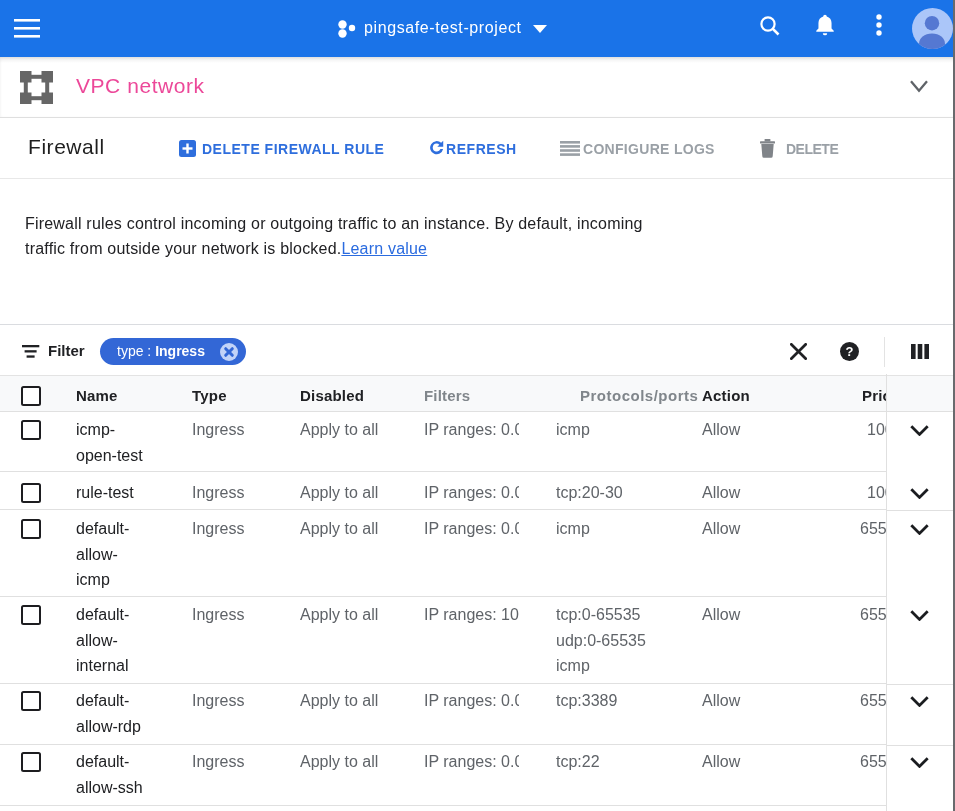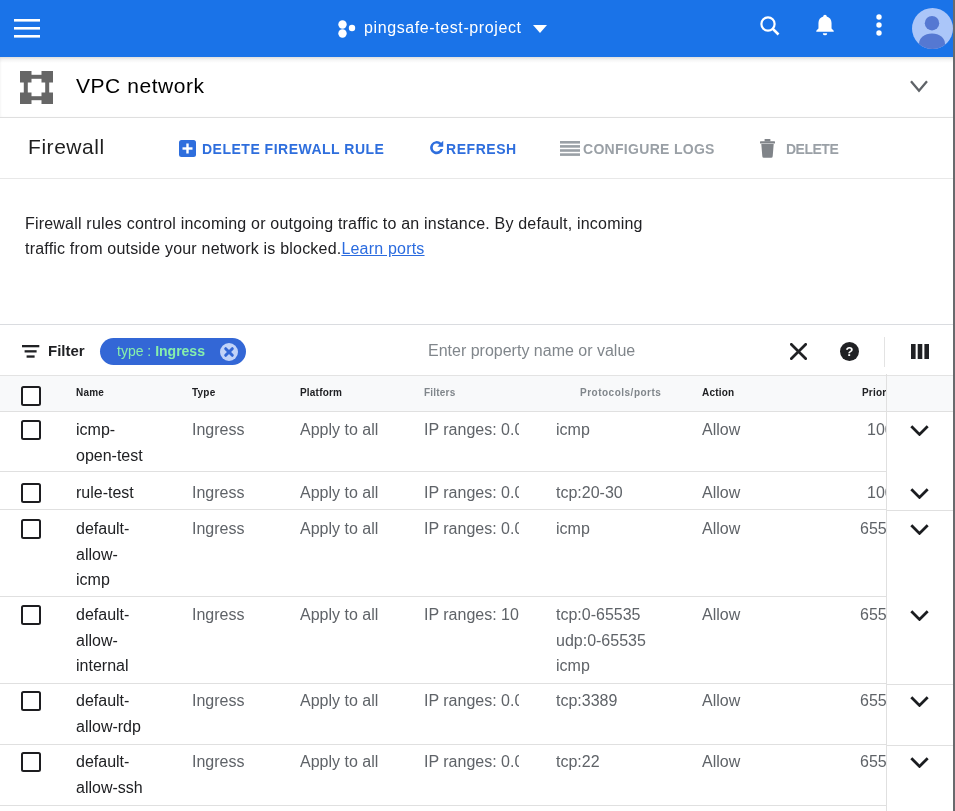--- a/index.html
+++ b/index.html
@@ -11,50 +11,50 @@
 
 #topbar { position:absolute; left:0; top:0; width:955px; height:57px; background:#1a73e8; }
 #gcp-title { position:absolute; left:68px; top:16px; color:#fff; font-size:23.5px; letter-spacing:0.25px; }
 #proj-name { position:absolute; left:364px; top:19px; color:#fff; font-size:16px; letter-spacing:0.6px; }
 
 
 #vpcrow { position:absolute; left:0; top:57px; width:955px; height:61px; background:#fff;
   border-bottom:1px solid #dfdfdf; box-shadow:0 1px 3px rgba(0,0,0,0.08) inset; }
 #vpcrow .shade { position:absolute; left:0; top:0; width:955px; height:6px;
   background:linear-gradient(#00000014, #0000); }
-#vpc-title { position:absolute; left:76px; top:74px; color:#000000; font-size:21px; letter-spacing:0.55px;text-align:right; }
+#vpc-title { position:absolute; left:76px; top:74px; color:#ec4899; font-size:21px; letter-spacing:0.55px;text-align:right; }
 
 
 #toolbar { position:absolute; left:0; top:118px; width:955px; height:61px; background:#fff;
   border-bottom:1px solid #e8e8e8; }
 #fw-title { position:absolute; left:28px; top:135px; color:#1f1f1f; font-size:21px; letter-spacing:0.55px; }
 .tbtn { position:absolute; top:141px; font-size:14px; font-weight:bold; }
 .tbtn.blue { color:#2e6edd; }
 .tbtn.gray { color:#9aa0a6; }
 
 
 #desc { position:absolute; left:0; top:179px; width:955px; height:146px; background:#fff;
   border-bottom:1px solid #dadce0; }
 #desc p { position:absolute; left:25px; color:#212124; font-size:16px; line-height:25px; letter-spacing:0.2px; }
 #desc a { color:#2a6bdf; text-decoration:underline; }
 
 
 #filterbar { position:absolute; left:0; top:326px; width:955px; height:48px; background:#fff; }
 #filter-label { position:absolute; left:48px; top:342px; font-size:15px; font-weight:bold; color:#202124; }
 .chip { position:absolute; top:338px; height:27px; background:#3367d6; border-radius:14px;
-  color:#86efac; font-size:14px; line-height:27px; }
+  color:#ffffff; font-size:14px; line-height:27px; }
 .chip b { font-weight:bold; }
 .chip .cx { position:absolute; top:4.5px; width:18px; height:18px; border-radius:50%;
   background:#c2d3f8; }
 #placeholder { position:absolute; left:428px; top:342px; font-size:16px; color:#80868b; }
 
 
 #thead { position:absolute; left:0; top:375px; width:955px; height:37px; background:#f8f9fa;
   border-top:1px solid #e3e3e3; border-bottom:1px solid #e0e0e0; }
-.th { position:absolute; top:387px; font-size:10px; font-weight:bold; color:#202124; letter-spacing:0.2px; }
+.th { position:absolute; top:387px; font-size:15px; font-weight:bold; color:#202124; letter-spacing:0.2px; }
 .th.gray { color:#80868b; font-weight:bold; }
 .row { position:absolute; left:0; width:886px; background:#fff; border-bottom:1px solid #e0e0e0; }
 .cell { position:absolute; font-size:16px; color:#5f6368; line-height:25.5px; }
 .cell.name { color:#202124; }
 .cell.clip { width:95px; overflow:hidden; white-space:nowrap; }
 .cell.pclip { overflow:hidden; white-space:nowrap; }
 .cbx { position:absolute; left:21px; width:20px; height:20px; border:2.2px solid #1d1d20;
   border-radius:2.5px; background:#fff; }
 #vline { position:absolute; left:886px; top:374px; width:1px; height:437px; background:#e0e0e0; }
 #scrollline { position:absolute; left:953px; top:0; width:2px; height:811px; background:#696a6d; }
@@ -153,21 +153,21 @@
   </svg>
   <div class="tbtn gray" style="left:583px;letter-spacing:0.3px">CONFIGURE LOGS</div>
   <svg class="abs" style="left:760px;top:139px" width="15" height="19" viewBox="0 0 15 19">
     <path d="M1.3 5 h12.4 l-1 12.3 a1.6 1.6 0 0 1 -1.6 1.5 h-7.2 a1.6 1.6 0 0 1 -1.6 -1.5 Z" fill="#808489"></path>
     <rect x="0" y="2.2" width="15" height="2.3" rx="0.6" fill="#808489"></rect>
     <rect x="4.6" y="0" width="5.8" height="2.6" rx="0.6" fill="#808489"></rect>
   </svg>
   <div class="tbtn gray" style="left:786px;letter-spacing:-0.5px">DELETE</div>
 
   <div id="desc">
-    <p style="top:32px; white-space:nowrap">Firewall rules control incoming or outgoing traffic to an instance. By default, incoming<br>traffic from outside your network is blocked.<a href="#">Learn ports</a></p>
+    <p style="top:32px; white-space:nowrap">Firewall rules control incoming or outgoing traffic to an instance. By default, incoming<br>traffic from outside your network is blocked.<a href="#">Learn value</a></p>
   </div>
 
   <div id="filterbar"></div>
   <svg class="abs" style="left:22px;top:345px" width="18" height="13" viewBox="0 0 18 13">
     <g fill="#202124">
       <rect x="0" y="0" width="17.3" height="2.3"></rect>
       <rect x="2.6" y="5.2" width="12" height="2.3"></rect>
       <rect x="4.6" y="10.4" width="8" height="2.3"></rect>
     </g>
   </svg>
@@ -176,21 +176,20 @@
     <span style="margin-left:17px">type : <b>Ingress</b></span>
     <span class="cx" style="left:120px">
       <svg width="18" height="18" viewBox="0 0 18 18">
           <g stroke="#3367d6" stroke-width="3" stroke-linecap="round">
             <line x1="5.7" y1="5.7" x2="12.3" y2="12.3"></line>
             <line x1="12.3" y1="5.7" x2="5.7" y2="12.3"></line>
           </g>
         </svg>
     </span>
   </div>
-  <div id="placeholder">Enter property name or value</div>
   <svg class="abs" style="left:790px;top:343px" width="17" height="17" viewBox="0 0 17 17">
     <g stroke="#202124" stroke-width="2.7">
         <line x1="0.4" y1="0.4" x2="16.6" y2="16.6"></line>
         <line x1="16.6" y1="0.4" x2="0.4" y2="16.6"></line>
       </g>
   </svg>
   <div class="abs" style="left:884px;top:337px;width:1px;height:30px;background:#e3e3e3"></div>
   <svg class="abs" style="left:840px;top:342px" width="19" height="19" viewBox="0 0 19 19">
     <circle cx="9.5" cy="9.5" r="9.5" fill="#202124"></circle>
     <text x="9.5" y="14" font-size="13" font-weight="bold" fill="#fff" text-anchor="middle" font-family="Liberation Sans, sans-serif">?</text>
@@ -200,21 +199,21 @@
       <rect x="0" y="0" width="4.6" height="15"></rect>
       <rect x="6.7" y="0" width="4.6" height="15"></rect>
       <rect x="13.4" y="0" width="4.6" height="15"></rect>
     </g>
   </svg>
 
   <div id="thead"></div>
   <div class="cbx" style="top:386px"></div>
   <div class="th" style="left:76px">Name</div>
   <div class="th" style="left:192px">Type</div>
-  <div class="th" style="left:300px">Platform</div>
+  <div class="th" style="left:300px">Disabled</div>
   <div class="th gray" style="left:424px">Filters</div>
   <div class="th gray" style="left:580px;letter-spacing:0.5px">Protocols/ports</div>
   <div class="th" style="left:702px">Action</div>
   <div class="th" style="left:862px; width:24px; overflow:hidden; white-space:nowrap">Priority</div>
 
   <div class="row" style="top:412px;height:60px"></div>
   <div class="cbx" style="top:420px"></div>
   <div class="cell name" style="left:76px;top:417px">icmp-<br>open-test</div>
   <div class="cell" style="left:192px;top:417px">Ingress</div>
   <div class="cell" style="left:300px;top:417px">Apply to all</div>

